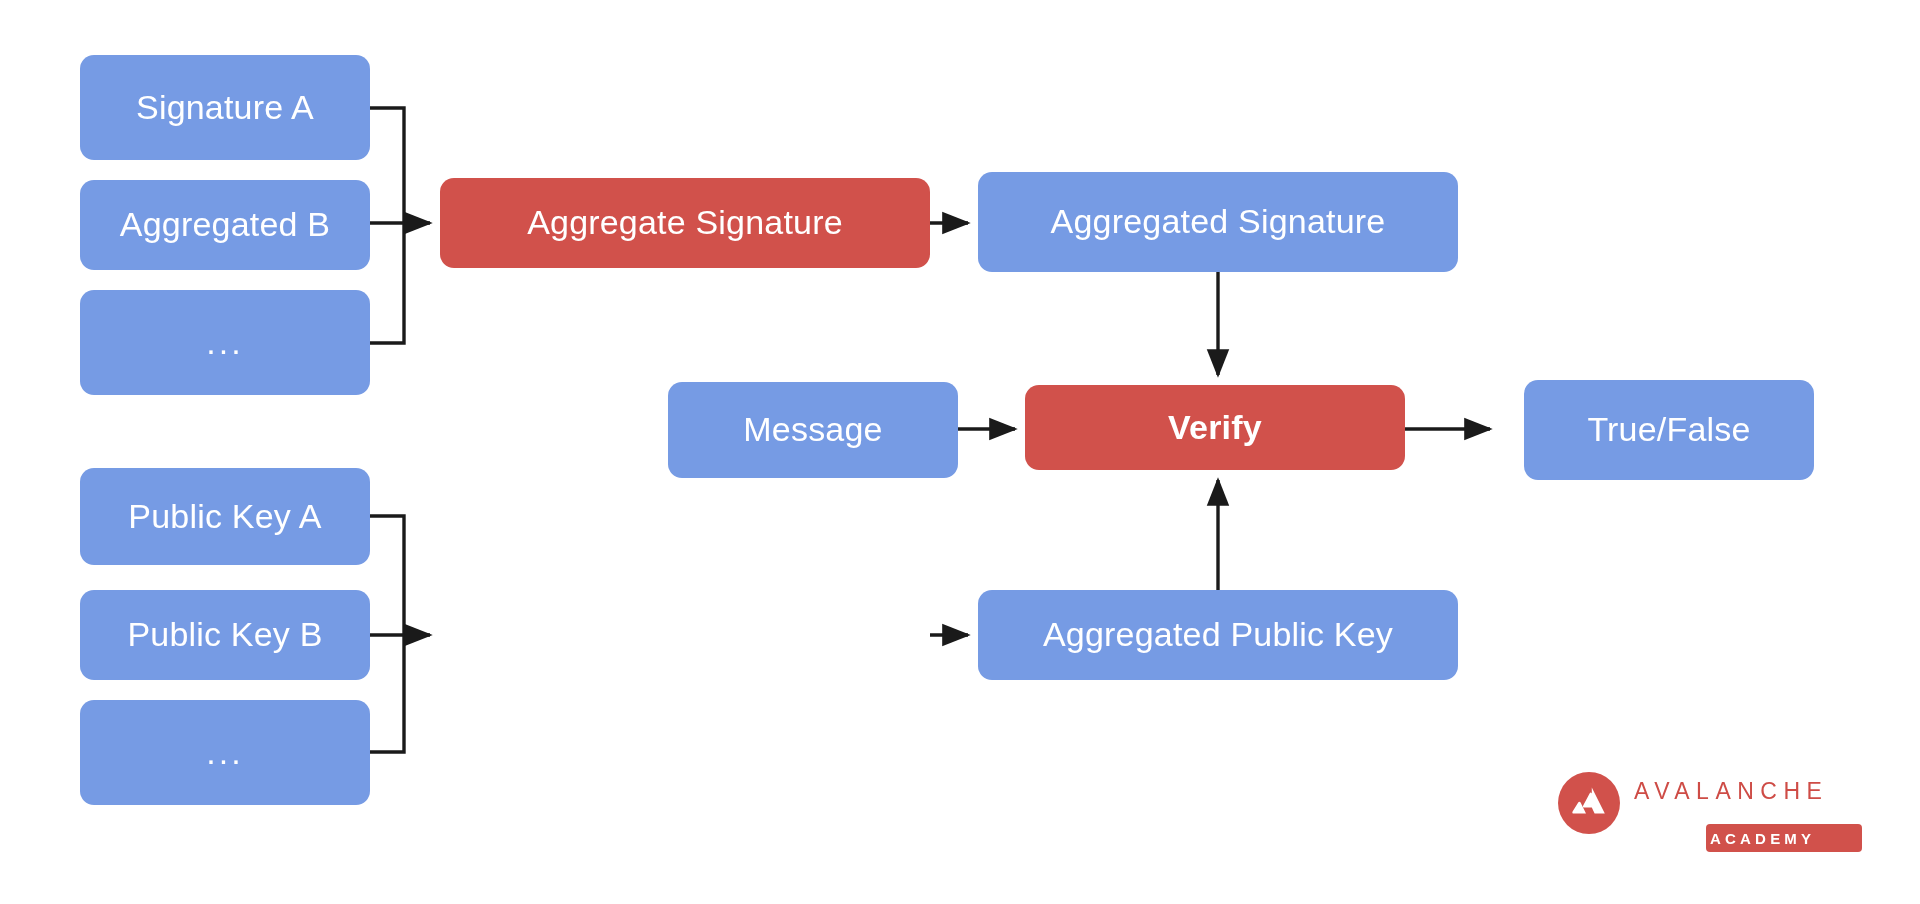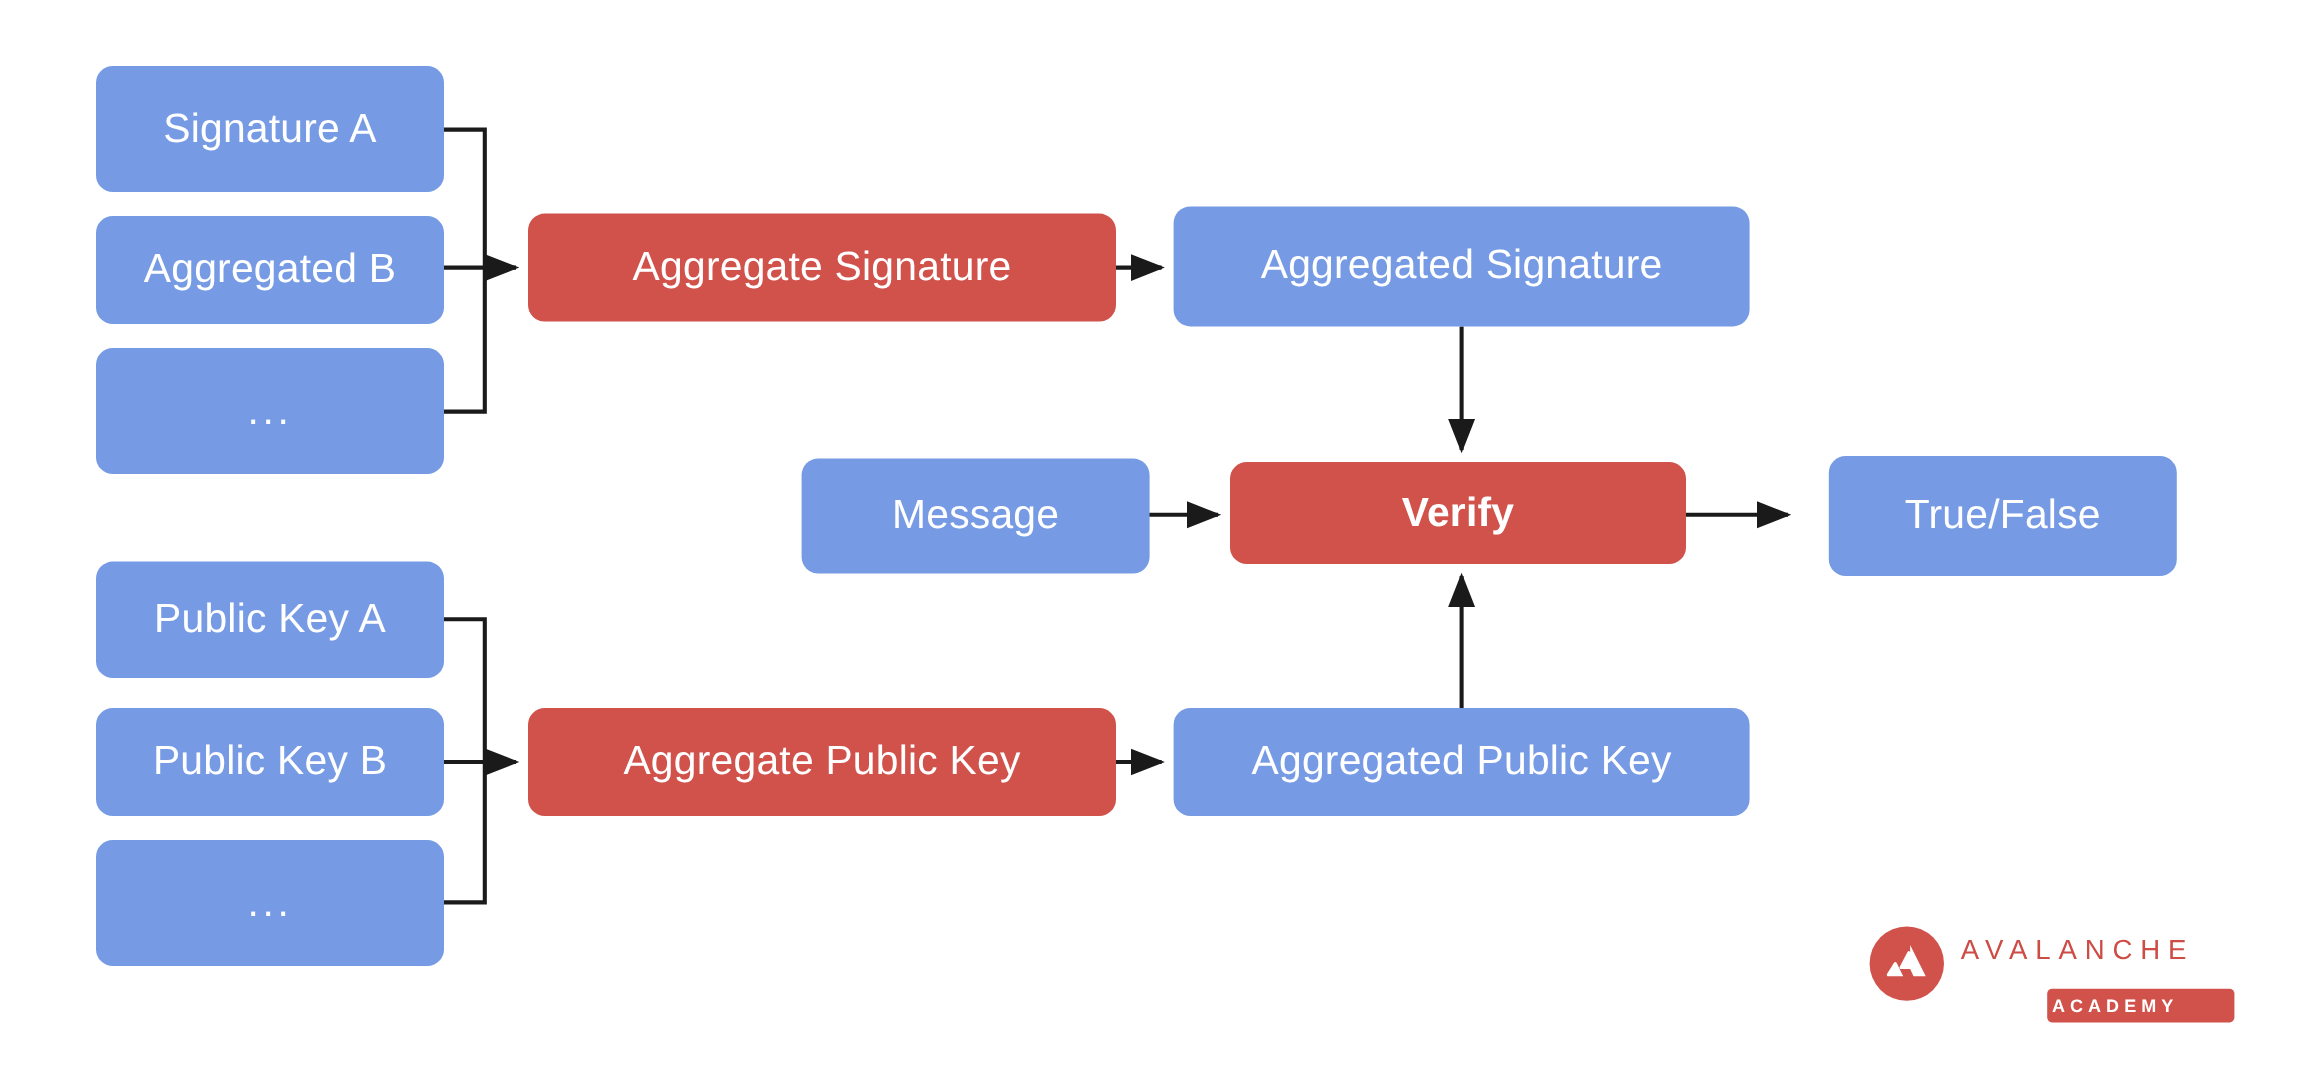--- a/index.html
+++ b/index.html
@@ -176,23 +176,20 @@
   </div>
 
   <div class="node blue" style="left:80px; top:590px; width:290px; height:90px;">
     <span class="label">Public Key B</span>
   </div>
 
   <div class="node blue ellipsis-node" style="left:80px; top:700px; width:290px; height:105px;">
     <span class="label">...</span>
   </div>
 
-  <div class="node red" style="left:440px; top:590px; width:490px; height:90px;">
-    <span class="label">Aggregate Public Key</span>
-  </div>
 
   <div class="node blue" style="left:978px; top:590px; width:480px; height:90px;">
     <span class="label">Aggregated Public Key</span>
   </div>
 
   <div id="logo">
 
     <div id="logo-mark">
       <svg viewBox="0 0 62 62" width="62" height="62" xmlns="http://www.w3.org/2000/svg">
         <path d="M33.8 15.4 L46.8 41.6 L36.6 41.6 L33.8 35.6 L26.2 35.6 C25.0 35.6 24.6 34.4 25.2 33.4 L31.6 21.4 C32.2 20.2 33.2 20.2 33.8 21.4 Z" fill="#ffffff"></path>

